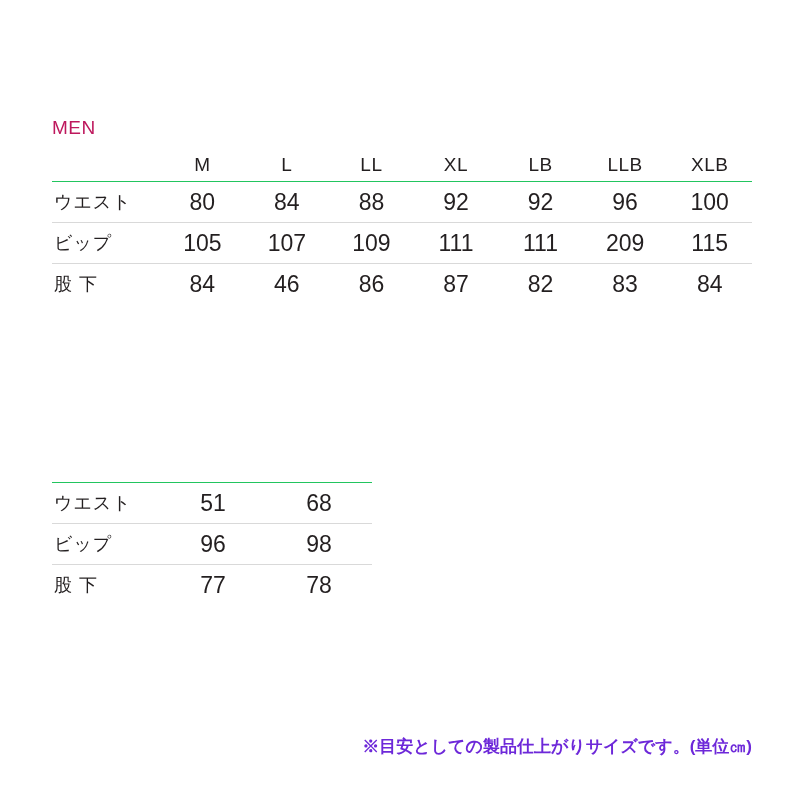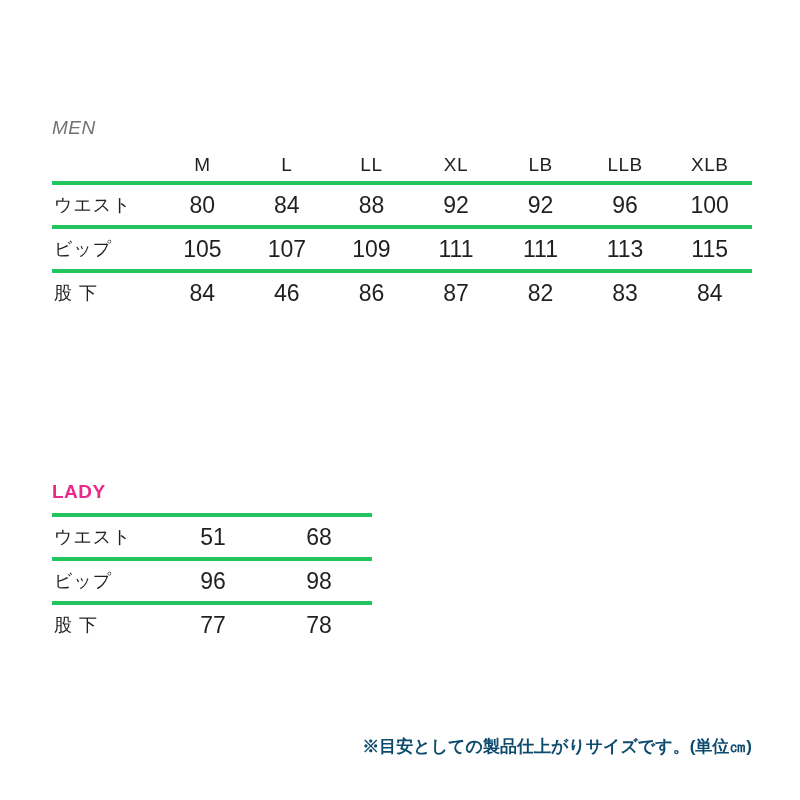--- a/index.html
+++ b/index.html
@@ -35,21 +35,21 @@
     width: 320px;
   }
 
   .section-title {
     font-size: 19px;
     letter-spacing: 0.5px;
     line-height: 1;
     margin-bottom: 12px;
     font-weight: 400;
   }
-  .men-block .section-title { color: #737373; font-style: italic; }
+  .men-block .section-title { color: #be185d; }
   .lady-block .section-title { color: #ea2a8a; font-weight: 700; }
 
   table.size {
     border-collapse: collapse;
     width: 100%;
     table-layout: fixed;
   }
   table.size td, table.size th {
     padding: 0;
     margin: 0;
@@ -68,21 +68,21 @@
   .lady-block tr.head td.sz {
     color: #ea2a8a;
     font-weight: 700;
     font-size: 19px;
   }
 
   
   tr.row td {
     height: 40px;
     font-size: 23px;
-    border-top: 4px solid #22c55e;
+    border-top: 1px solid #22c55e;
     border-bottom: 1px solid #d9d9d9;
   }
   tr.row td.label {
     font-size: 18px;
     text-align: left;
     padding-left: 2px;
     letter-spacing: 1px;
     white-space: nowrap;
   }
   tr.row:last-child td {
@@ -95,21 +95,21 @@
   .lady-block col.labelcol { width: 108px; }
   .lady-block col.datacol { width: 106px; }
 
   
   .footnote {
     position: absolute;
     right: 48px;
     bottom: 42px;
     font-size: 17px;
     font-weight: 700;
-    color: #0c4a6e;
+    color: #6d28d9;
     letter-spacing: 0px;
     white-space: nowrap;
   }
 </style>
 </head>
 <body>
 
 <div class="page">
 
   <div class="men-block">
@@ -146,39 +146,38 @@
           <td>96</td>
           <td>100</td>
         </tr>
         <tr class="row">
           <td class="label">ビップ</td>
           <td>105</td>
           <td>107</td>
           <td>109</td>
           <td>111</td>
           <td>111</td>
-          <td>113</td>
+          <td>209</td>
           <td>115</td>
         </tr>
         <tr class="row">
           <td class="label">股 下</td>
           <td>84</td>
           <td>46</td>
           <td>86</td>
           <td>87</td>
           <td>82</td>
           <td>83</td>
           <td>84</td>
         </tr>
       </tbody>
     </table>
   </div>
 
   <div class="lady-block">
-    <div class="section-title">LADY</div>
     <table class="size">
       <colgroup>
         <col class="labelcol">
         <col class="datacol">
           <col class="datacol">
       </colgroup>
       <tbody>
         <tr class="row">
           <td class="label">ウエスト</td>
           <td>51</td>

